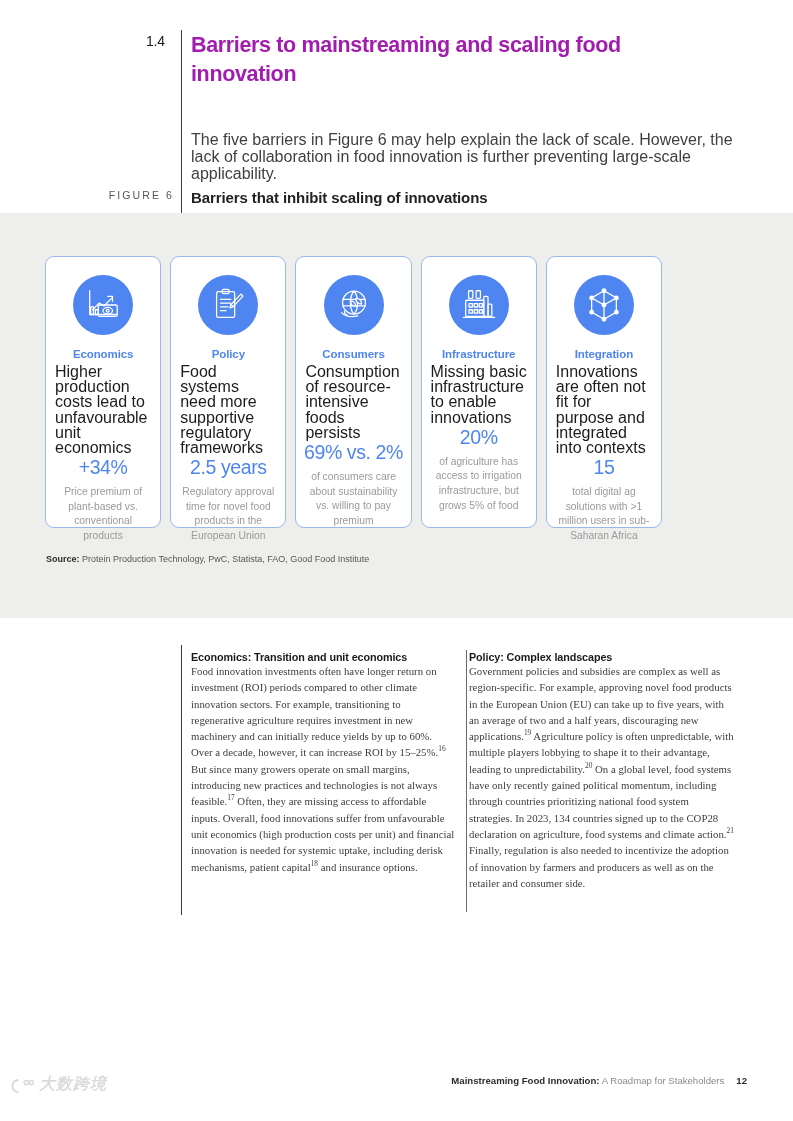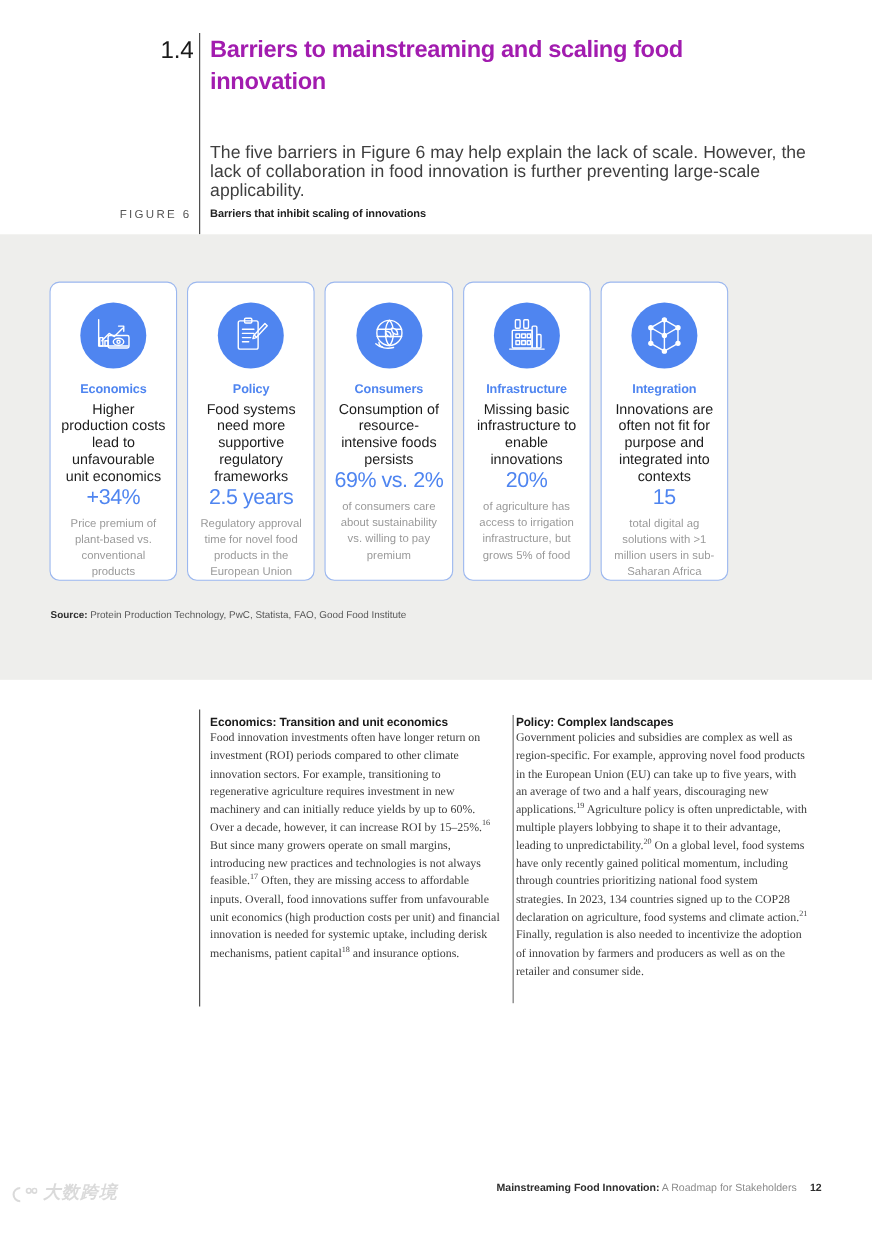--- a/index.html
+++ b/index.html
@@ -25,22 +25,22 @@
   .vrule-top   { left: 181px; top: 30px;  height: 183px; }
   .vrule-body  { left: 181px; top: 645px; height: 270px; }
   .vrule-col2  { left: 466px; top: 650px; height: 262px; width: 1px; background: #6a6a6a; }
 
   
   .sec-num {
     position: absolute;
     left: 146px;
     top: 33px;
     width: 28px;
-    text-align: center;
-    font-size: 22px;
+    text-align: left;
+    font-size: 14px;
     color: #1a1a1a;
     letter-spacing: -0.2px;
   }
   .sec-title {
     position: absolute;
     left: 191px;
     top: 31px;
     width: 470px;
     font-size: 21.5px;
     font-weight: bold;
@@ -66,21 +66,21 @@
     width: 78px;
     text-align: right;
     font-size: 10.5px;
     letter-spacing: 2.1px;
     color: #555555;
   }
   .fig-title {
     position: absolute;
     left: 191px;
     top: 189px;
-    font-size: 10px;
+    font-size: 15px;
     font-weight: bold;
     color: #222222;
     letter-spacing: -0.1px;
   }
 
   
   .band {
     position: absolute;
     left: 0;
     top: 213px;
@@ -125,24 +125,24 @@
   .card-title {
     margin-top: 13px;
     font-size: 11.5px;
     font-weight: bold;
     color: #4f85f0;
     text-align: center;
     letter-spacing: -0.1px;
   }
   .card-desc {
     margin-top: 4px;
-    font-size: 13px;
+    font-size: 16px;
     line-height: 15.2px;
     color: #1c1c1c;
-    text-align: center;
+    text-align: left;
     padding: 0 3px;
   }
   .card-stat {
     margin-top: auto;
     font-size: 19.5px;
     color: #4f85f0;
     text-align: center;
     letter-spacing: -0.4px;
     line-height: 24px;
   }

